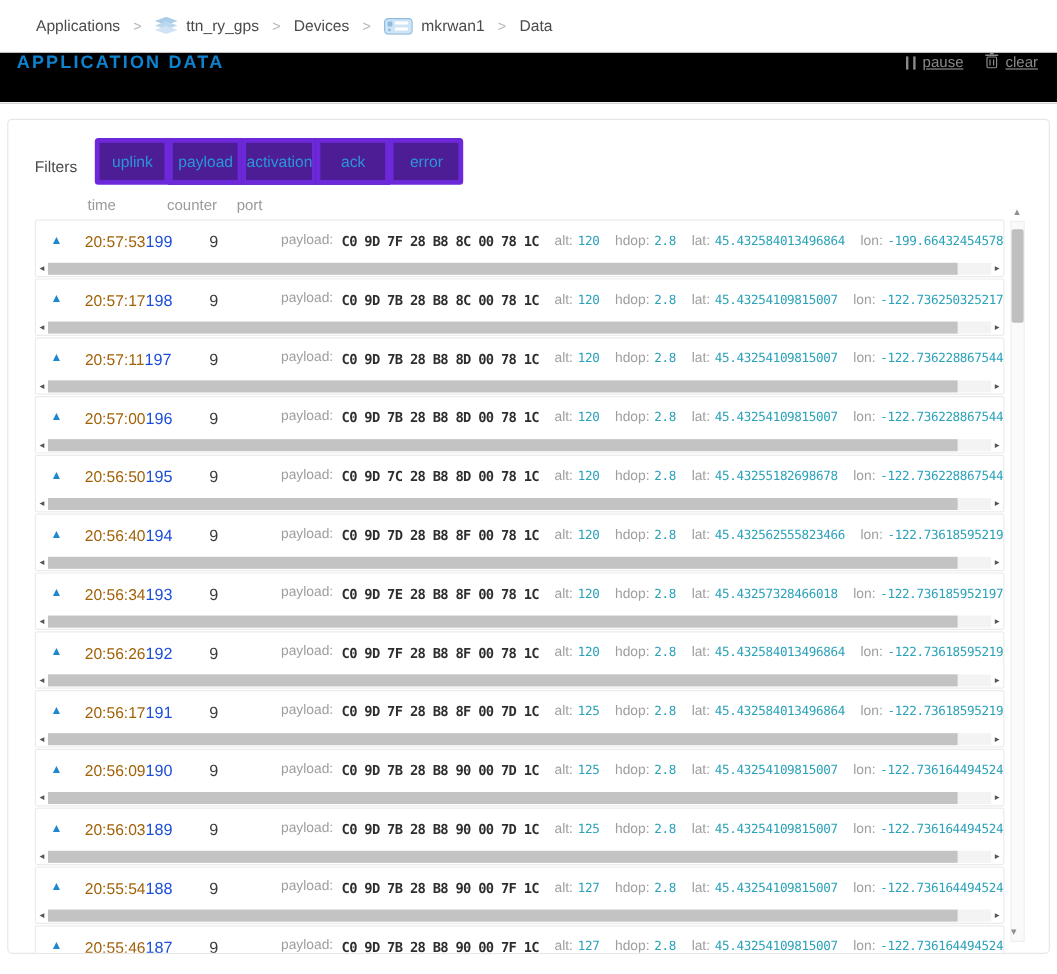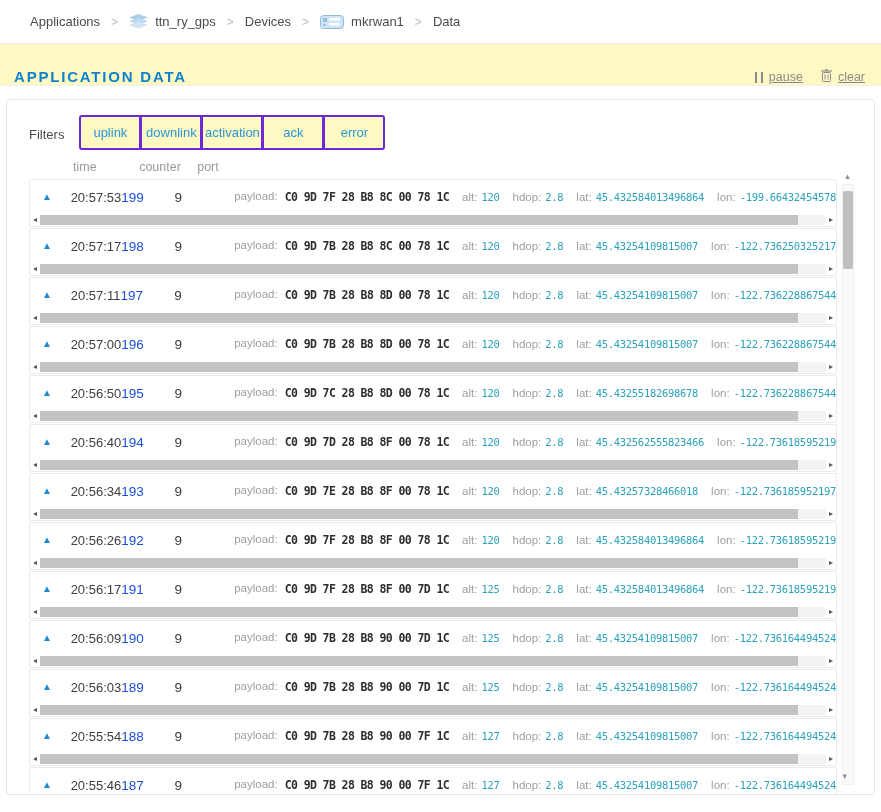--- a/index.html
+++ b/index.html
@@ -14,60 +14,60 @@
   .breadcrumb {
     height:44px; display:flex; align-items:center;
     padding-left:30px; gap:11px; font-size:13px; color:#4b4b4b;
     border-bottom:1px solid #ededed; background:#fff;
   }
   .crumb { display:flex; align-items:center; gap:7px; cursor:pointer; white-space:nowrap; }
   .crumb-sep { color:#b8b8b8; font-size:12px; }
   .crumb-icon svg { display:block; }
   
   .page-header {
-    height:42px; display:flex; align-items:flex-end; justify-content:space-between;
-    padding:0 16px 0 14px; border-bottom:1px solid #f0f0f0; background:#fef9c3;
+    height:42px; display:flex; align-items:flex-start; justify-content:space-between;
+    padding:0 16px 0 14px; border-bottom:1px solid #f0f0f0; background:#000000;
   }
   .page-title { color:#0d83d0; font-weight:bold; font-size:15px; letter-spacing:1.8px; }
   .header-actions { display:flex; align-items:center; gap:18px; color:#8a8a8a; font-size:12.5px; }
   .action { display:flex; align-items:center; gap:6px; cursor:pointer; }
   .action .action-label { text-decoration:underline; }
   .pause-bars { width:8px; height:11px; border-left:2.5px solid #8a8a8a; border-right:2.5px solid #8a8a8a; }
   
   .card {
     margin:13px 6px 0 6px; height:696px;
     border:1px solid #e7e7e7; border-radius:4px; background:#fff;
     padding:15px 0 16px 22px; position:relative; overflow:hidden;
   }
   
   .filters-row { display:flex; align-items:flex-end; gap:15px; }
   .filters-label { font-size:13px; color:#4b4b4b; padding-bottom:8px; }
   .filter-group { display:flex; }
   .filter-btn {
-    background:#fef9c3; border:2px solid #6d28d9; color:#2a95d8;
+    background:#4c1d95; border:4px solid #6d28d9; color:#2a95d8;
     font-size:13px; font-family:inherit; padding:8px 0; text-align:center;
     margin-left:-1px; cursor:pointer; min-width:62px;
   }
   .filter-btn:first-child { border-radius:3px 0 0 3px; margin-left:0; }
   .filter-btn:last-child { border-radius:0 3px 3px 0; }
   
   .col-headers { display:flex; margin-top:10px; margin-bottom:5px; font-size:12.5px; color:#9b9b9b; }
   .col-spacer { width:44px; }
   .col-time { width:60px; }
   .col-counter { width:54px; text-align:center; }
   .col-port { width:42px; text-align:center; }
   
   .data-list { width:808px; }
   .row-block { border:1px solid #ebebeb; border-radius:2px; background:#fff; margin-bottom:1px; }
   .row-main {
     display:flex; align-items:center; height:34px; padding-left:12px;
     white-space:nowrap; overflow:hidden; cursor:pointer;
   }
   .up-arrow { width:14px; margin-right:18px; color:#1e88cf; font-size:10px; line-height:1; }
-  .cell-time { width:60px; font-size:13px; color:#404040; }
+  .cell-time { width:60px; font-size:13px; color:#a16207; }
   .cell-counter { width:54px; text-align:left; font-size:13.5px; color:#1d4ed8; }
   .cell-port { width:42px; text-align:center; font-size:13.5px; color:#3a3a3a; }
   .payload-wrap { margin-left:40px; display:flex; align-items:flex-start; }
   .lbl { color:#9e9e9e; font-size:11.5px; }
   .payload-bytes {
     margin-left:7px; font-family:"DejaVu Sans Mono", monospace;
     font-size:11.5px; font-weight:bold; letter-spacing:-0.6px; color:#2e2e2e;
   }
   .kv { display:flex; align-items:center; margin-left:13px; gap:4px; }
   .kv .val {
@@ -151,21 +151,21 @@
     </span>
   </div>
 </div>
 
 <div class="card">
 
   <div class="filters-row">
     <span class="filters-label">Filters</span>
     <span class="filter-group">
       <button class="filter-btn">uplink</button>
-      <button class="filter-btn">downlink</button>
+      <button class="filter-btn">payload</button>
       <button class="filter-btn">activation</button>
       <button class="filter-btn">ack</button>
       <button class="filter-btn">error</button>
     </span>
   </div>
 
   <div class="col-headers">
     <span class="col-spacer"></span>
     <span class="col-time">time</span>
     <span class="col-counter">counter</span>

